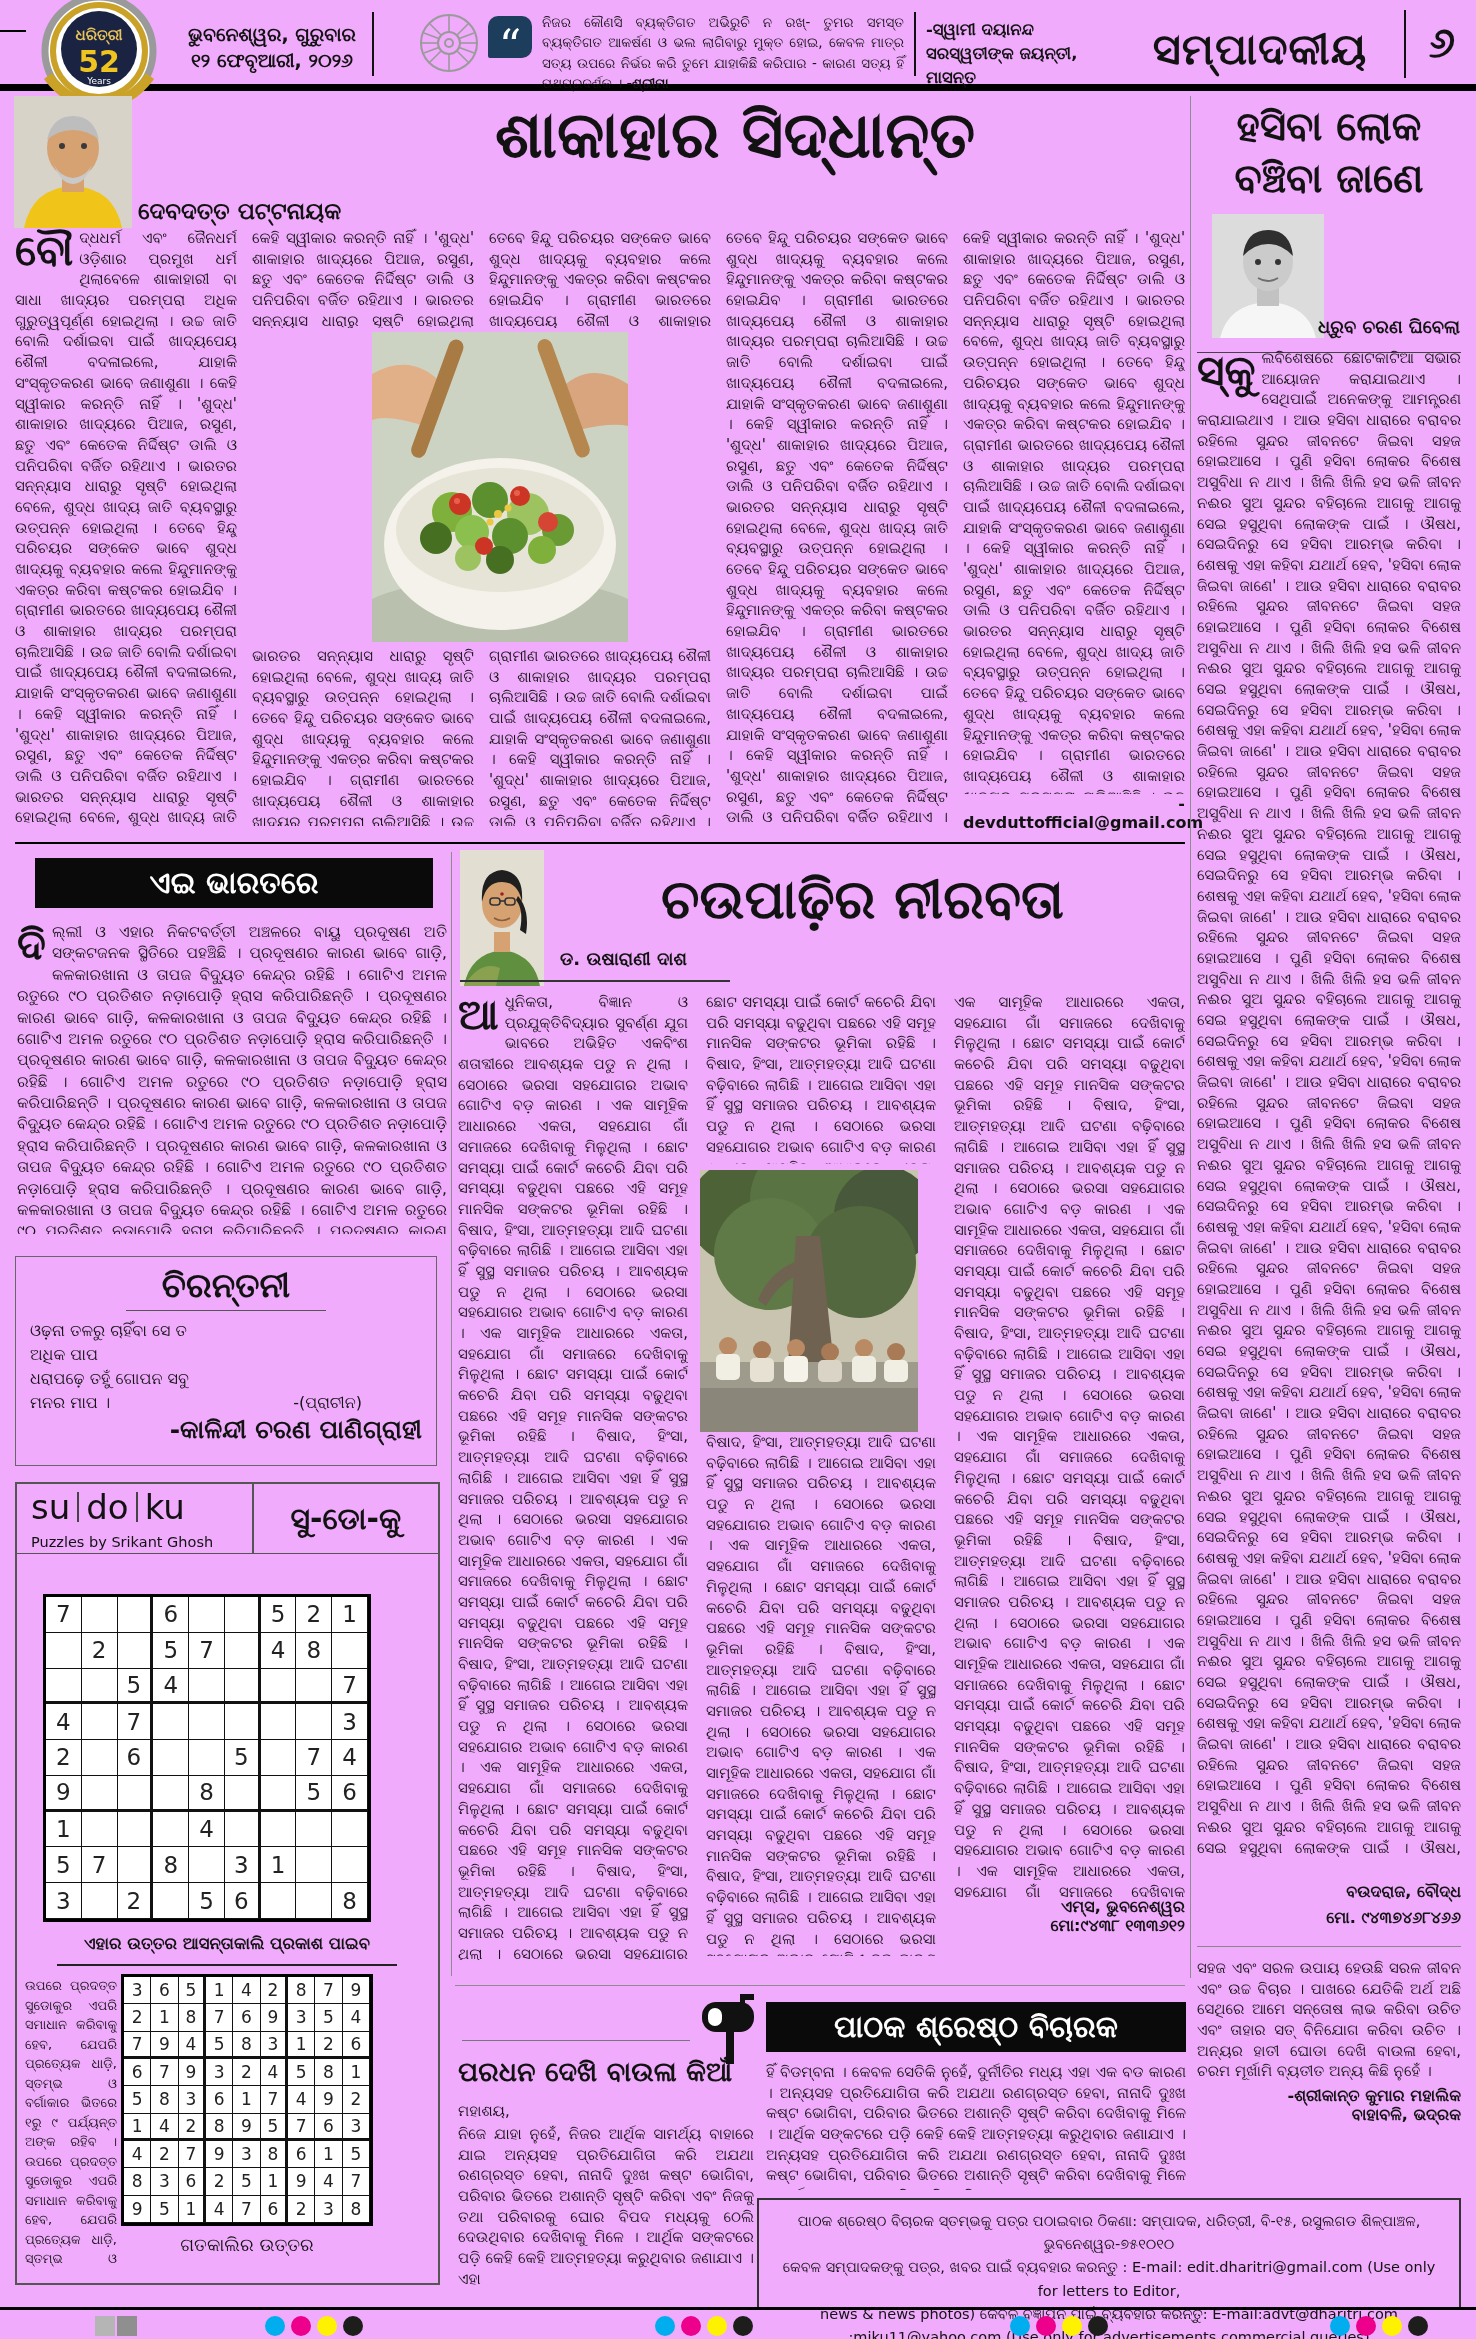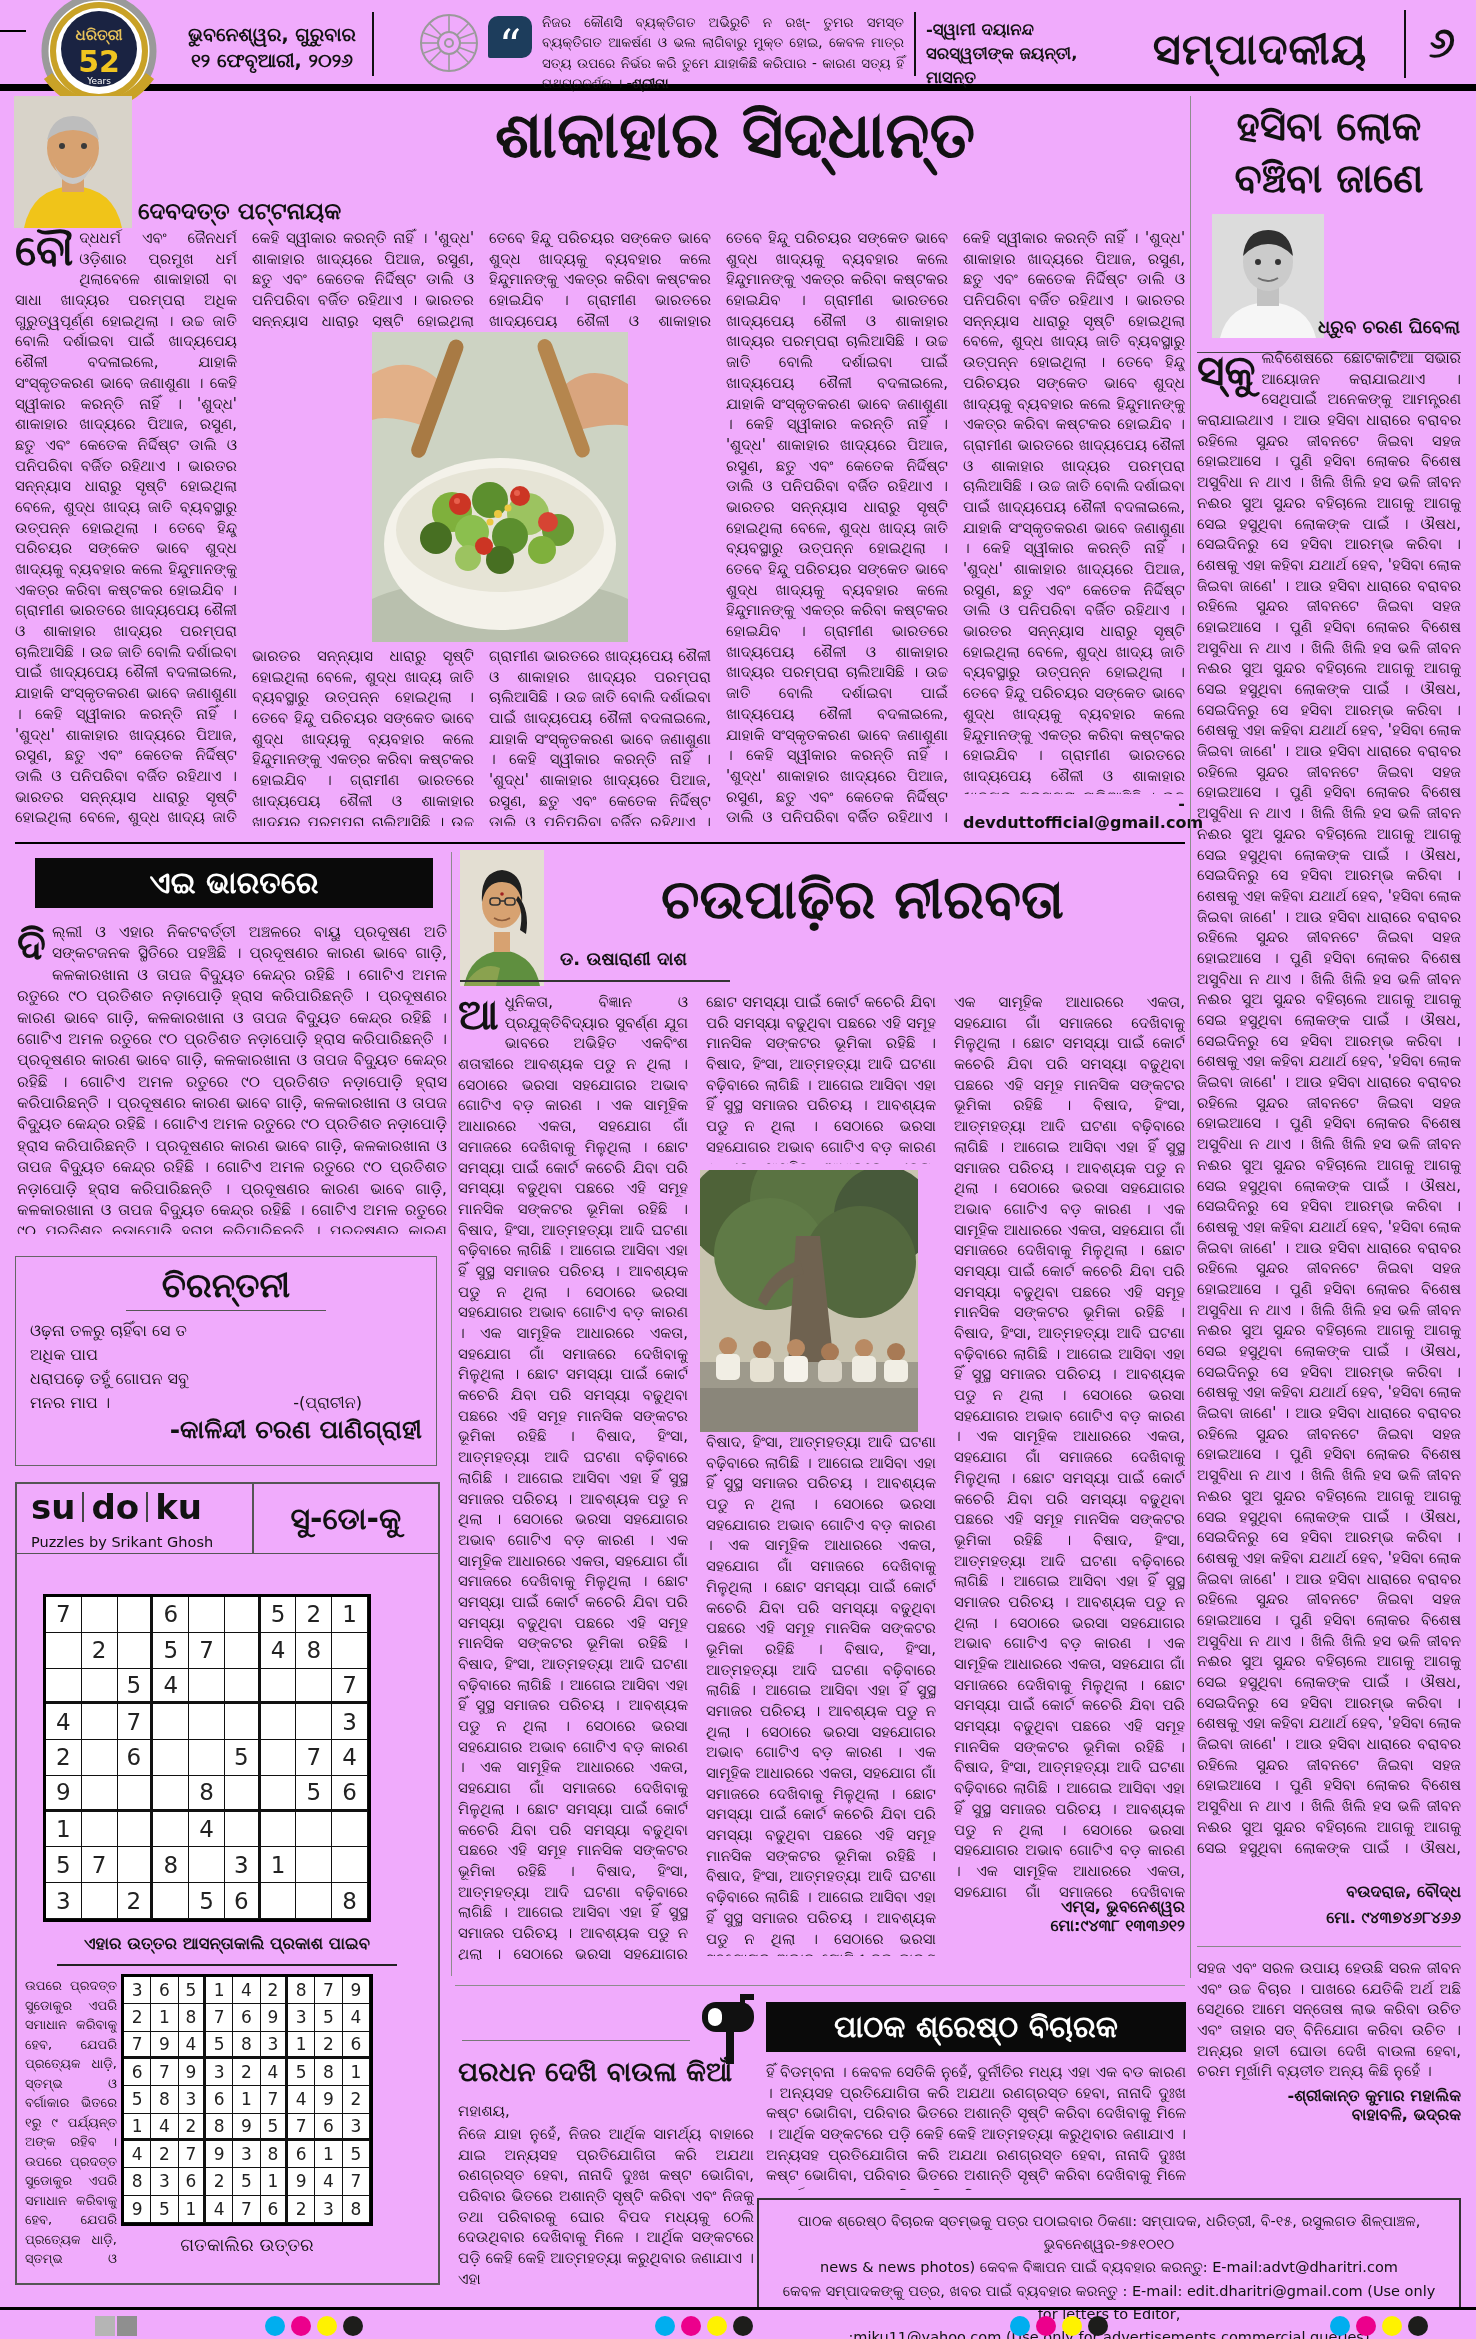--- a/index.html
+++ b/index.html
@@ -203,21 +203,21 @@
         <span>ମନର ମାପ ।</span>
         <span>-(ପ୍ରାଚୀନ)</span>
       </div>
     </div>
     <div class="right b" style="font-size:25px;margin-top:0">-କାଳିନ୍ଦୀ ଚରଣ ପାଣିଗ୍ରାହୀ</div>
   </div>
 
   <div class="abs" style="left:15px;top:1482px;width:425px;height:803px;border:2px solid #555">
     <div style="display:flex;height:70px;border-bottom:1.5px solid #555">
       <div style="flex:1.2;padding:6px 0 0 14px">
-        <div style="display:flex;align-items:center;gap:7px;font-size:34px;font-weight:bold;line-height:1">
+        <div style="display:flex;align-items:center;gap:7px;font-size:34px;font-weight:normal;line-height:1">
           <span>su</span>
             <span style="width:2px;height:30px;background:#444"></span>
           <span>do</span>
             <span style="width:2px;height:30px;background:#444"></span>
           <span>ku</span>
         </div>
         <div style="font-size:14.5px;margin-top:10px">Puzzles by Srikant Ghosh</div>
       </div>
       <div style="width:1.5px;background:#555"></div>
       <div style="flex:1;display:flex;align-items:center;justify-content:center;font-size:30px;font-weight:600">ସୁ-ଡୋ-କୁ</div>
@@ -483,22 +483,22 @@
 
     <div class="abs" style="left:1197px;top:1946px;width:264px;height:1px;background:#888"></div>
     <div class="abs" style="left:1197px;top:1958px;width:264px">
       <div class="just bt">ସହଜ ଏବଂ ସରଳ ଉପାୟ ହେଉଛି ସରଳ ଜୀବନ ଏବଂ ଉଚ୍ଚ ବିଚାର । ପାଖରେ ଯେତିକି ଅର୍ଥ ଅଛି ସେଥିରେ ଆମେ ସନ୍ତୋଷ ଲାଭ କରିବା ଉଚିତ ଏବଂ ତାହାର ସତ୍ ବିନିଯୋଗ କରିବା ଉଚିତ । ଅନ୍ୟର ହାତୀ ଘୋଡା ଦେଖି ବାଉଳା ହେବା, ଚରମ ମୂର୍ଖାମି ବ୍ୟତୀତ ଅନ୍ୟ କିଛି ନୁହେଁ ।</div>
       <div class="sign" style="margin-top:4px">-ଶ୍ରୀକାନ୍ତ କୁମାର ମହାଲିକ</div>
       <div class="sign">ବାହାବଳି, ଭଦ୍ରକ</div>
     </div>
 
     <div class="abs center" style="left:757px;top:2198px;width:704px;height:112px;border:2px solid #333;padding:10px 16px;font-size:14.5px;line-height:1.6">
       <div>ପାଠକ ଶ୍ରେଷ୍ଠ ବିଚାରକ ସ୍ତମ୍ଭକୁ ପତ୍ର ପଠାଇବାର ଠିକଣା: ସମ୍ପାଦକ, ଧରିତ୍ରୀ, ବି-୧୫, ରସୁଲଗଡ ଶିଳ୍ପାଞ୍ଚଳ, ଭୁବନେଶ୍ୱର-୭୫୧୦୧୦</div>
+      <div>କେବଳ ସମ୍ପାଦକଙ୍କୁ ପତ୍ର, ଖବର ପାଇଁ ବ୍ୟବହାର କରନ୍ତୁ : E-mail: edit.dharitri@gmail.com (Use only for letters to Editor,</div>
       <div>news &amp; news photos) କେବଳ ବିଜ୍ଞାପନ ପାଇଁ ବ୍ୟବହାର କରନ୍ତୁ: E-mail:advt@dharitri.com</div>
-      <div>କେବଳ ସମ୍ପାଦକଙ୍କୁ ପତ୍ର, ଖବର ପାଇଁ ବ୍ୟବହାର କରନ୍ତୁ : E-mail: edit.dharitri@gmail.com (Use only for letters to Editor,</div>
       <div>:miku11@yahoo.com (Use only for advertisements,commercial queries)</div>
     </div>
   </div>
 
   <div class="abs rule" style="left:0;top:2307px;width:1476px;height:3px"></div>
   <div class="abs" style="left:0;top:2316px;width:1476px;height:22px">
     <span class="abs" style="left:95px;width:20px;height:20px;background:#b5b5b5"></span>
     <span class="abs" style="left:117px;width:20px;height:20px;background:#8f8f8f"></span>
     <span class="abs" style="left:265px">
       <span class="dot" style="background:#00aeef"></span><span class="dot" style="background:#ec008c"></span><span class="dot" style="background:#fff200"></span><span class="dot" style="background:#1d1d1b"></span>

